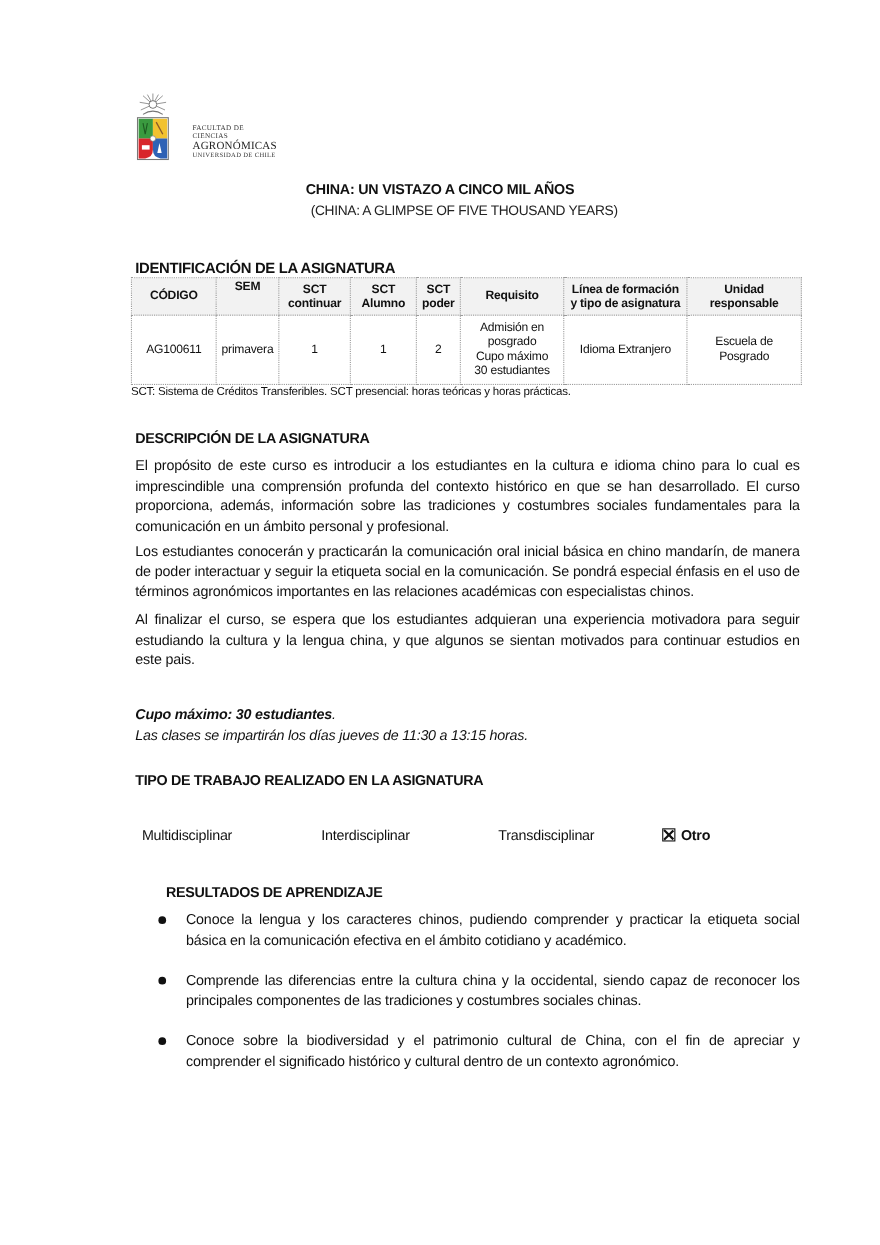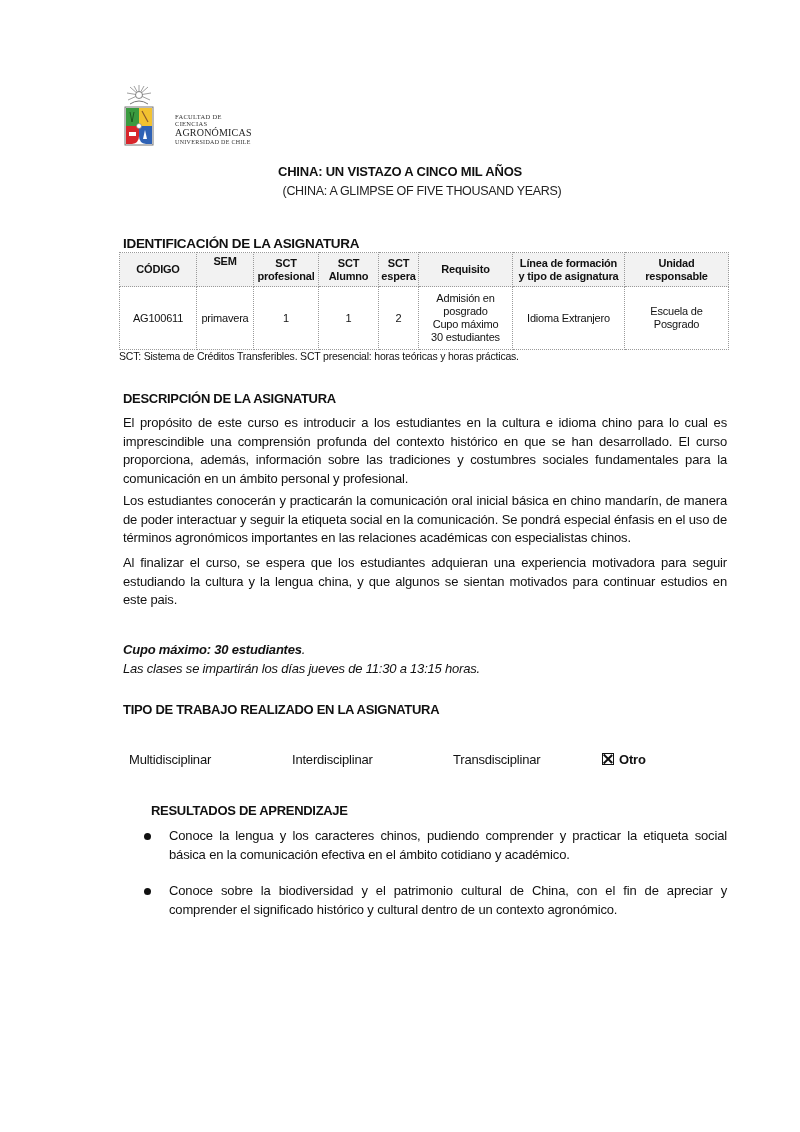--- a/index.html
+++ b/index.html
@@ -149,23 +149,23 @@
         <col style="width:60px">
       <col style="width:40px">
         <col style="width:94px">
         <col style="width:112px">
         <col style="width:104px">
     </colgroup>
     <tbody>
         <tr>
       <th><span>CÓDIGO</span></th>
       <th class="top"><span>SEM</span></th>
-      <th><span>SCT</span><br><span>profesional</span></th>
+      <th><span>SCT</span><br><span>continuar</span></th>
       <th><span>SCT</span><br><span>Alumno</span></th>
-      <th><span>SCT</span><br><span>espera</span></th>
+      <th><span>SCT</span><br><span>poder</span></th>
       <th><span>Requisito</span></th>
       <th><span>Línea de formación</span><br><span>y tipo de asignatura</span></th>
       <th><span>Unidad</span><br><span>responsable</span></th>
     </tr>
     <tr>
       <td>AG100611</td>
       <td>primavera</td>
       <td>1</td>
       <td>1</td>
       <td>2</td>
@@ -205,17 +205,21 @@
   </div>
 
   <div class="section-heading bold h-res">RESULTADOS DE APRENDIZAJE</div>
   <ul class="bullet-list">
     <li class="bullet-item">
       <span class="bullet-dot"></span>
       <span>Conoce la lengua y los caracteres chinos, pudiendo comprender y practicar la etiqueta social básica en la comunicación efectiva en el ámbito cotidiano y académico.</span>
     </li>
     <li class="bullet-item">
       <span class="bullet-dot"></span>
+      <span>Comprende las diferencias entre la cultura china y la occidental, siendo capaz de reconocer los principales componentes de las tradiciones y costumbres sociales chinas.</span>
+    </li>
+    <li class="bullet-item">
+      <span class="bullet-dot"></span>
       <span>Conoce sobre la biodiversidad y el patrimonio cultural de China, con el fin de apreciar y comprender el significado histórico y cultural dentro de un contexto agronómico.</span>
     </li>
   </ul>
 
 </div>
 
 </body></html>

